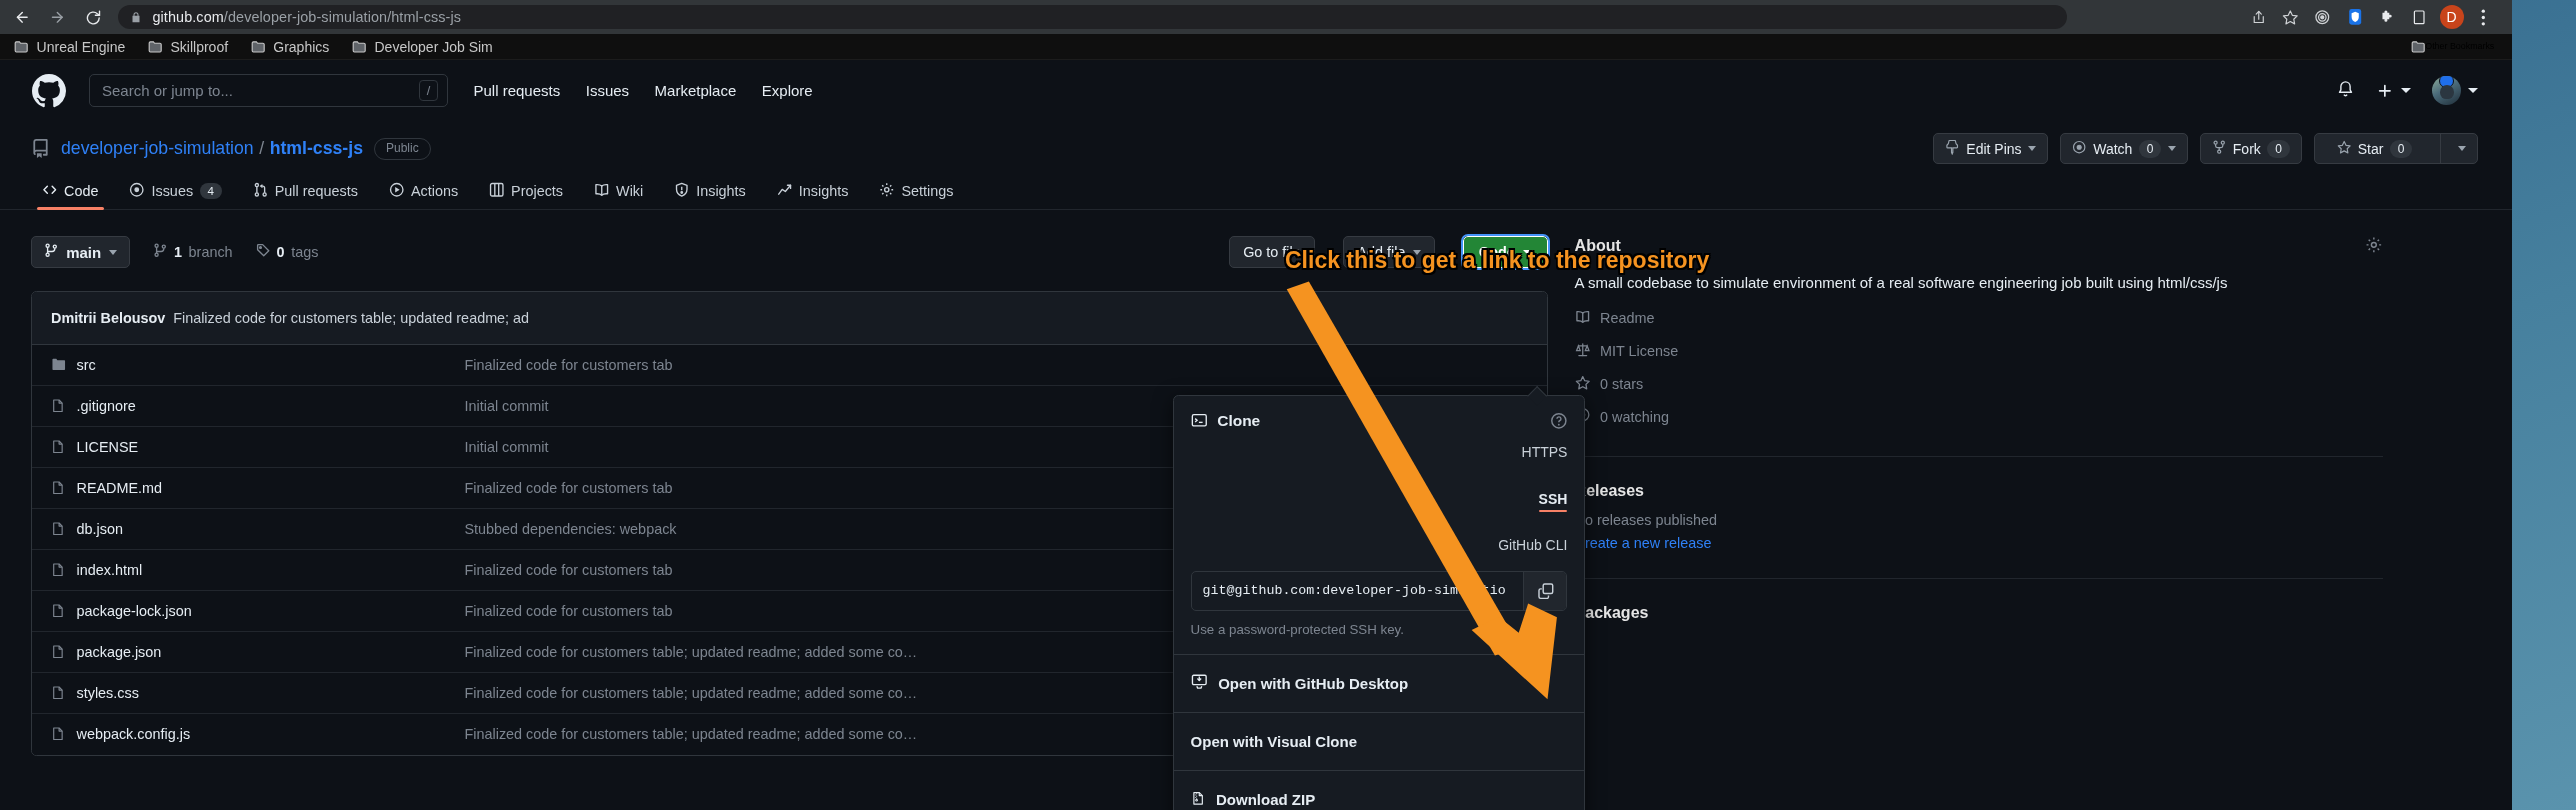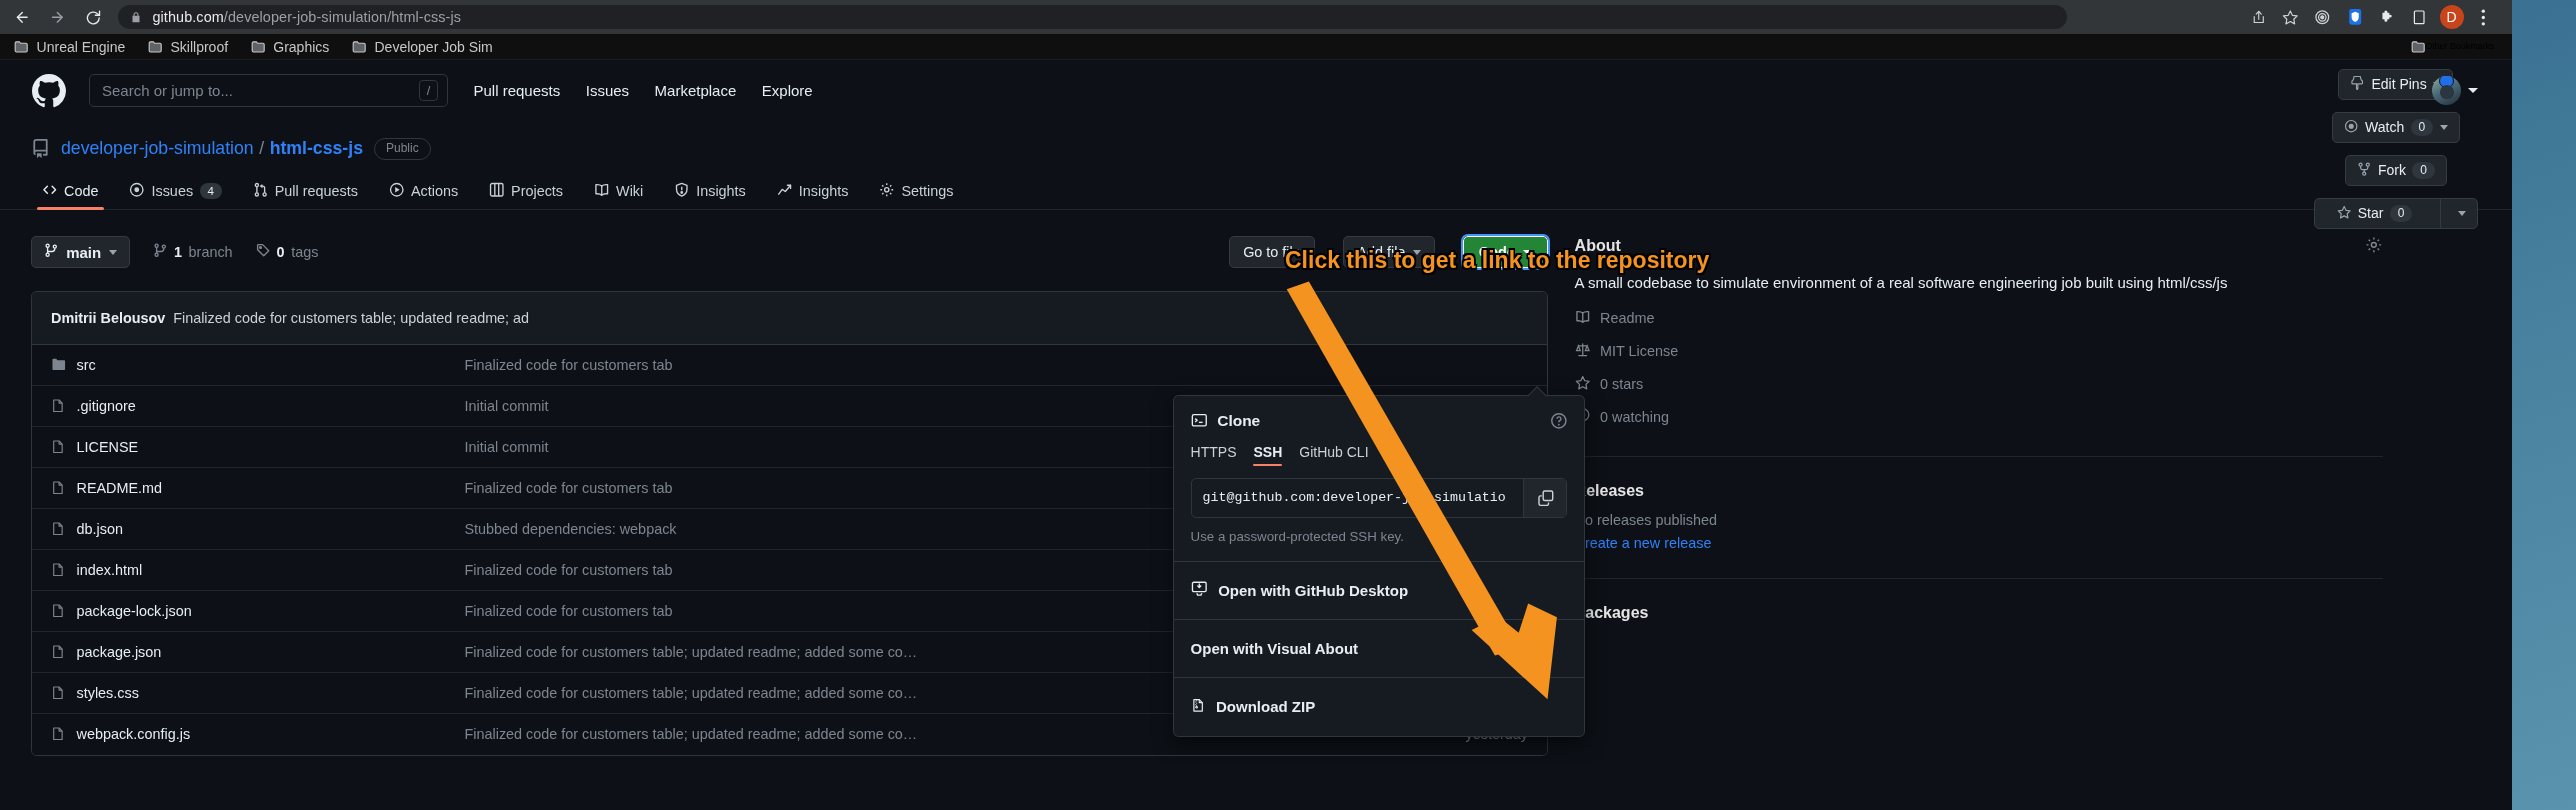--- a/index.html
+++ b/index.html
@@ -134,21 +134,21 @@
   #repo-path { display: flex; align-items: baseline; font-size: 17.7px; }
   #repo-path .owner { color: #2f81f7; }
   #repo-path .sep { color: #7d8590; margin: 0 5.5px; }
   #repo-path .name { color: #2f81f7; font-weight: bold; }
   #public-badge {
     margin-left: 11px;
     border: 0.6px solid #30363d; border-radius: 13.3px;
     padding: 2.2px 11px 3.3px;
     font-size: 12px; color: #7d8590;
   }
-  #repo-actions { margin-left: auto; display: flex; align-items: center; gap: 12px; flex-direction: column; }
+  #repo-actions { margin-left: auto; display: flex; align-items: center; gap: 12px; }
   .rbtn {
     height: 31px;
     background: #21262d; border: 0.6px solid #363b42; border-radius: 5px;
     display: flex; align-items: center; gap: 6.6px;
     padding: 0 11px;
     font-size: 14px; color: #e6edf3; white-space: nowrap;
   }
   .count {
     background: #30363d; border-radius: 12px;
     padding: 1.7px 7.8px 2.2px; font-size: 12px; color: #e6edf3;
@@ -267,21 +267,21 @@
   #clone-pop::before {
     content: ""; position: absolute; top: -7.2px; right: 40px;
     width: 13.3px; height: 13.3px; background: #161b22;
     border-left: 0.6px solid #30363d; border-top: 0.6px solid #30363d;
     transform: rotate(45deg);
   }
   #clone-sec { padding: 15.5px 16.6px 16.6px; border-bottom: 0.6px solid #30363d; }
   #clone-head { display: flex; align-items: center; }
   #clone-head .t { font-size: 15.5px; color: #e6edf3; font-weight: bold; margin-left: 10px; }
   #clone-head .help { margin-left: auto; }
-  #clone-tabs { display: flex; align-items: flex-end; gap: 17px; margin-top: 13.3px; }
+  #clone-tabs { display: flex; align-items: flex-end; gap: 25px; margin-top: 13.3px; flex-direction: column; }
   .ctab { font-size: 14px; color: #c9d1d9; padding-bottom: 5.5px; position: relative; }
   .ctab.active { color: #e6edf3; font-weight: bold; }
   .ctab.active::after {
     content: ""; position: absolute; left: 0; right: 0; bottom: 0;
     height: 2.2px; background: #f78166; border-radius: 1.7px;
   }
   #clone-url-row {
     margin-top: 12px; height: 40px;
     border: 0.6px solid #30363d; border-radius: 5px;
     display: flex; align-items: stretch; overflow: hidden;
@@ -864,21 +864,21 @@
           <svg width="16.6" height="16.6" viewBox="0 0 16 16" fill="none" stroke="#e6edf3" stroke-width="1.3" stroke-linejoin="round">
               <rect x="1.4" y="2.2" width="13.2" height="9" rx="1.2"></rect>
               <polyline points="5.6,12.8 6.4,14.6 9.6,14.6 10.4,12.8"></polyline>
               <polyline points="6.2,5.4 8,7.2 9.8,5.4"></polyline>
               <line x1="8" y1="3.4" x2="8" y2="7.2"></line>
             </svg>
         </span>
         <span>Open with GitHub Desktop</span>
       </div>
       <div class="pop-item">
-        <span>Open with Visual About</span>
+        <span>Open with Visual Clone</span>
       </div>
       <div class="pop-item">
         <span>
           <svg width="14.4" height="16.6" viewBox="0 0 16 16" fill="none" stroke="#e6edf3" stroke-width="1.3" stroke-linejoin="round">
               <path d="M3.2 1.6h6l3.4 3.4v9.4H3.2z"></path>
               <polyline points="9.2,1.6 9.2,5 12.6,5"></polyline>
               <path d="M6.3 2.4v1M5.3 3.8v1M6.3 5.2v1M5.3 6.6v1M6.3 8v1M5.3 9.4v1.6h1.8V9.4z" stroke-width="1.1"></path>
             </svg>
         </span>
         <span>Download ZIP</span>

